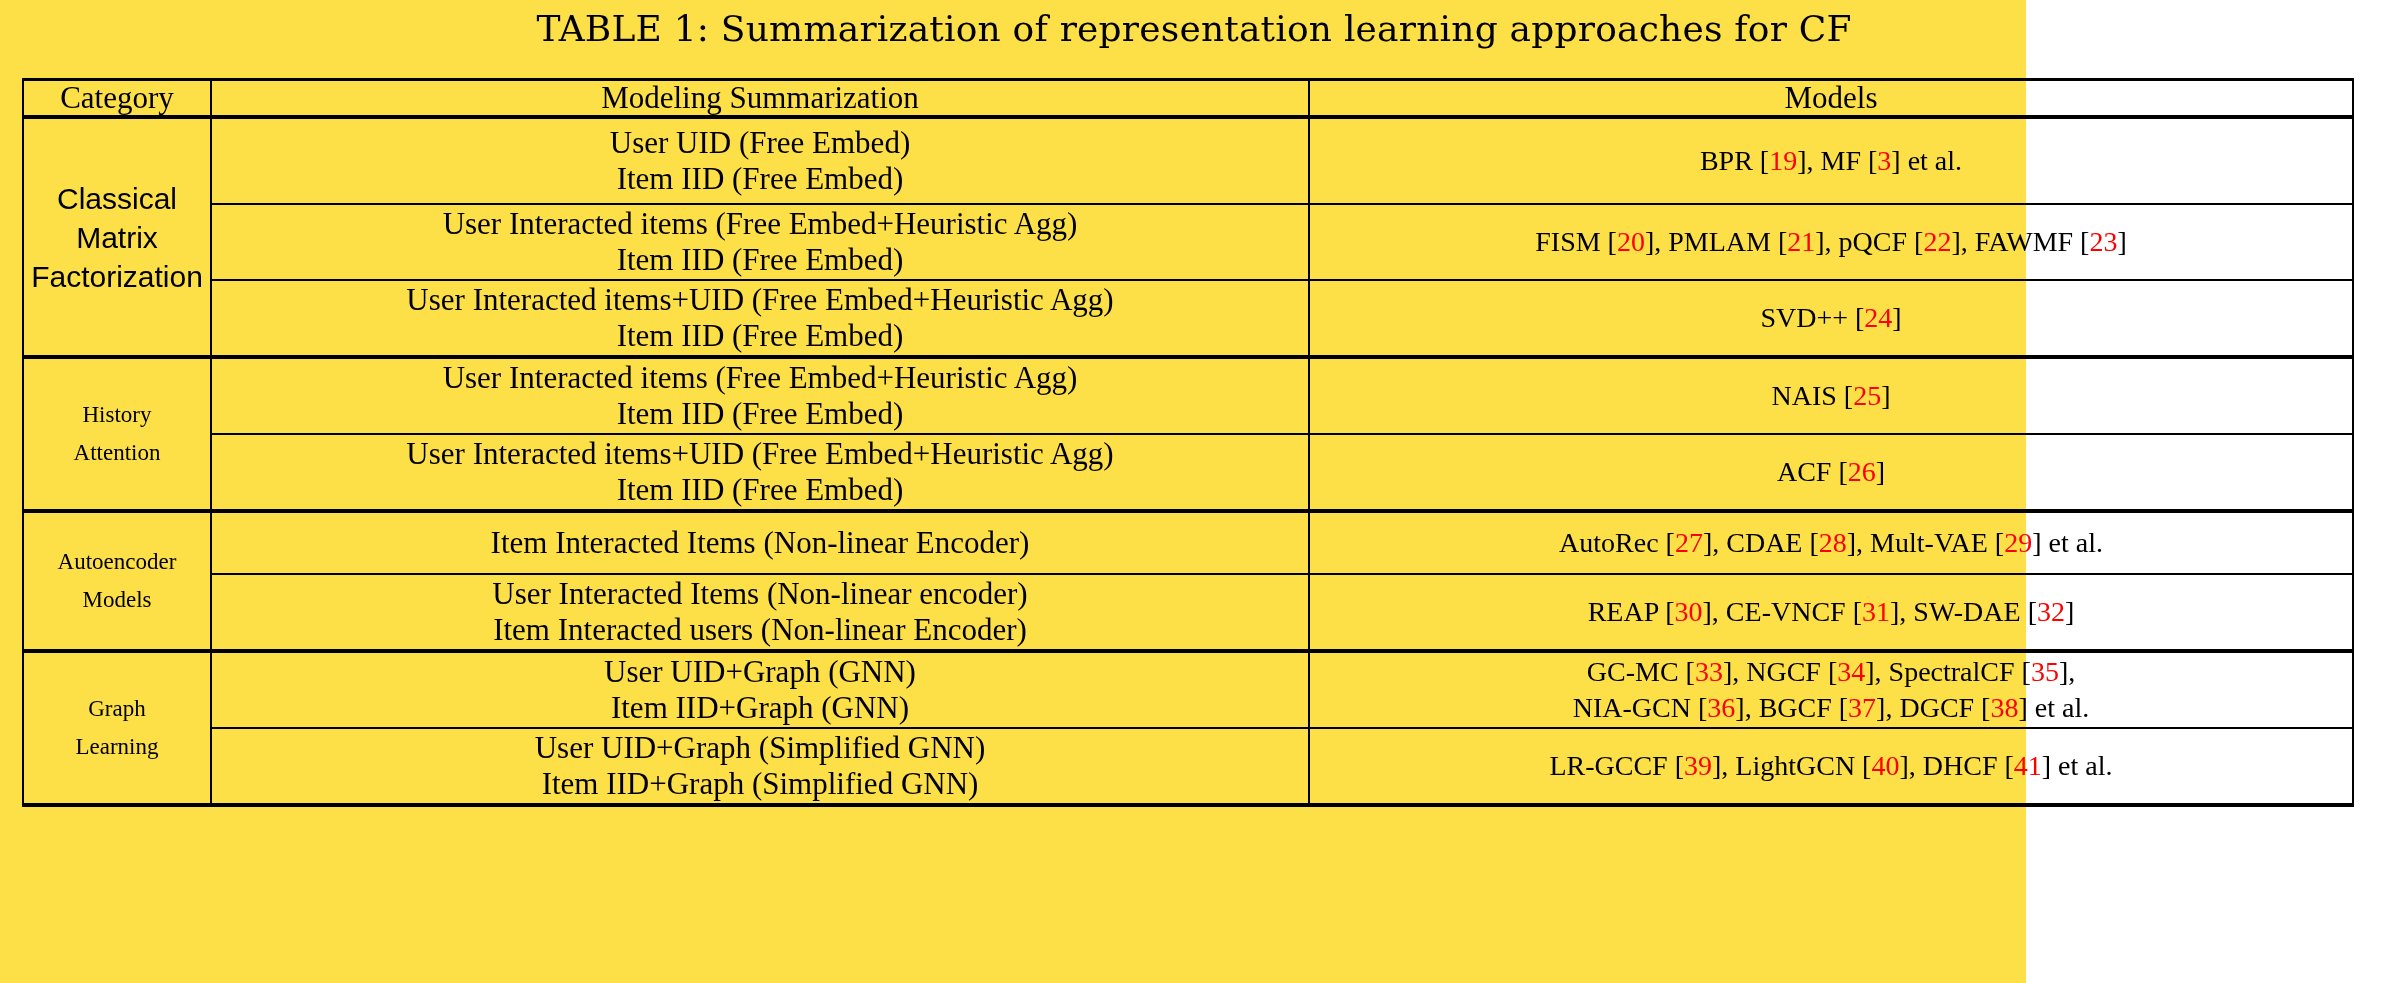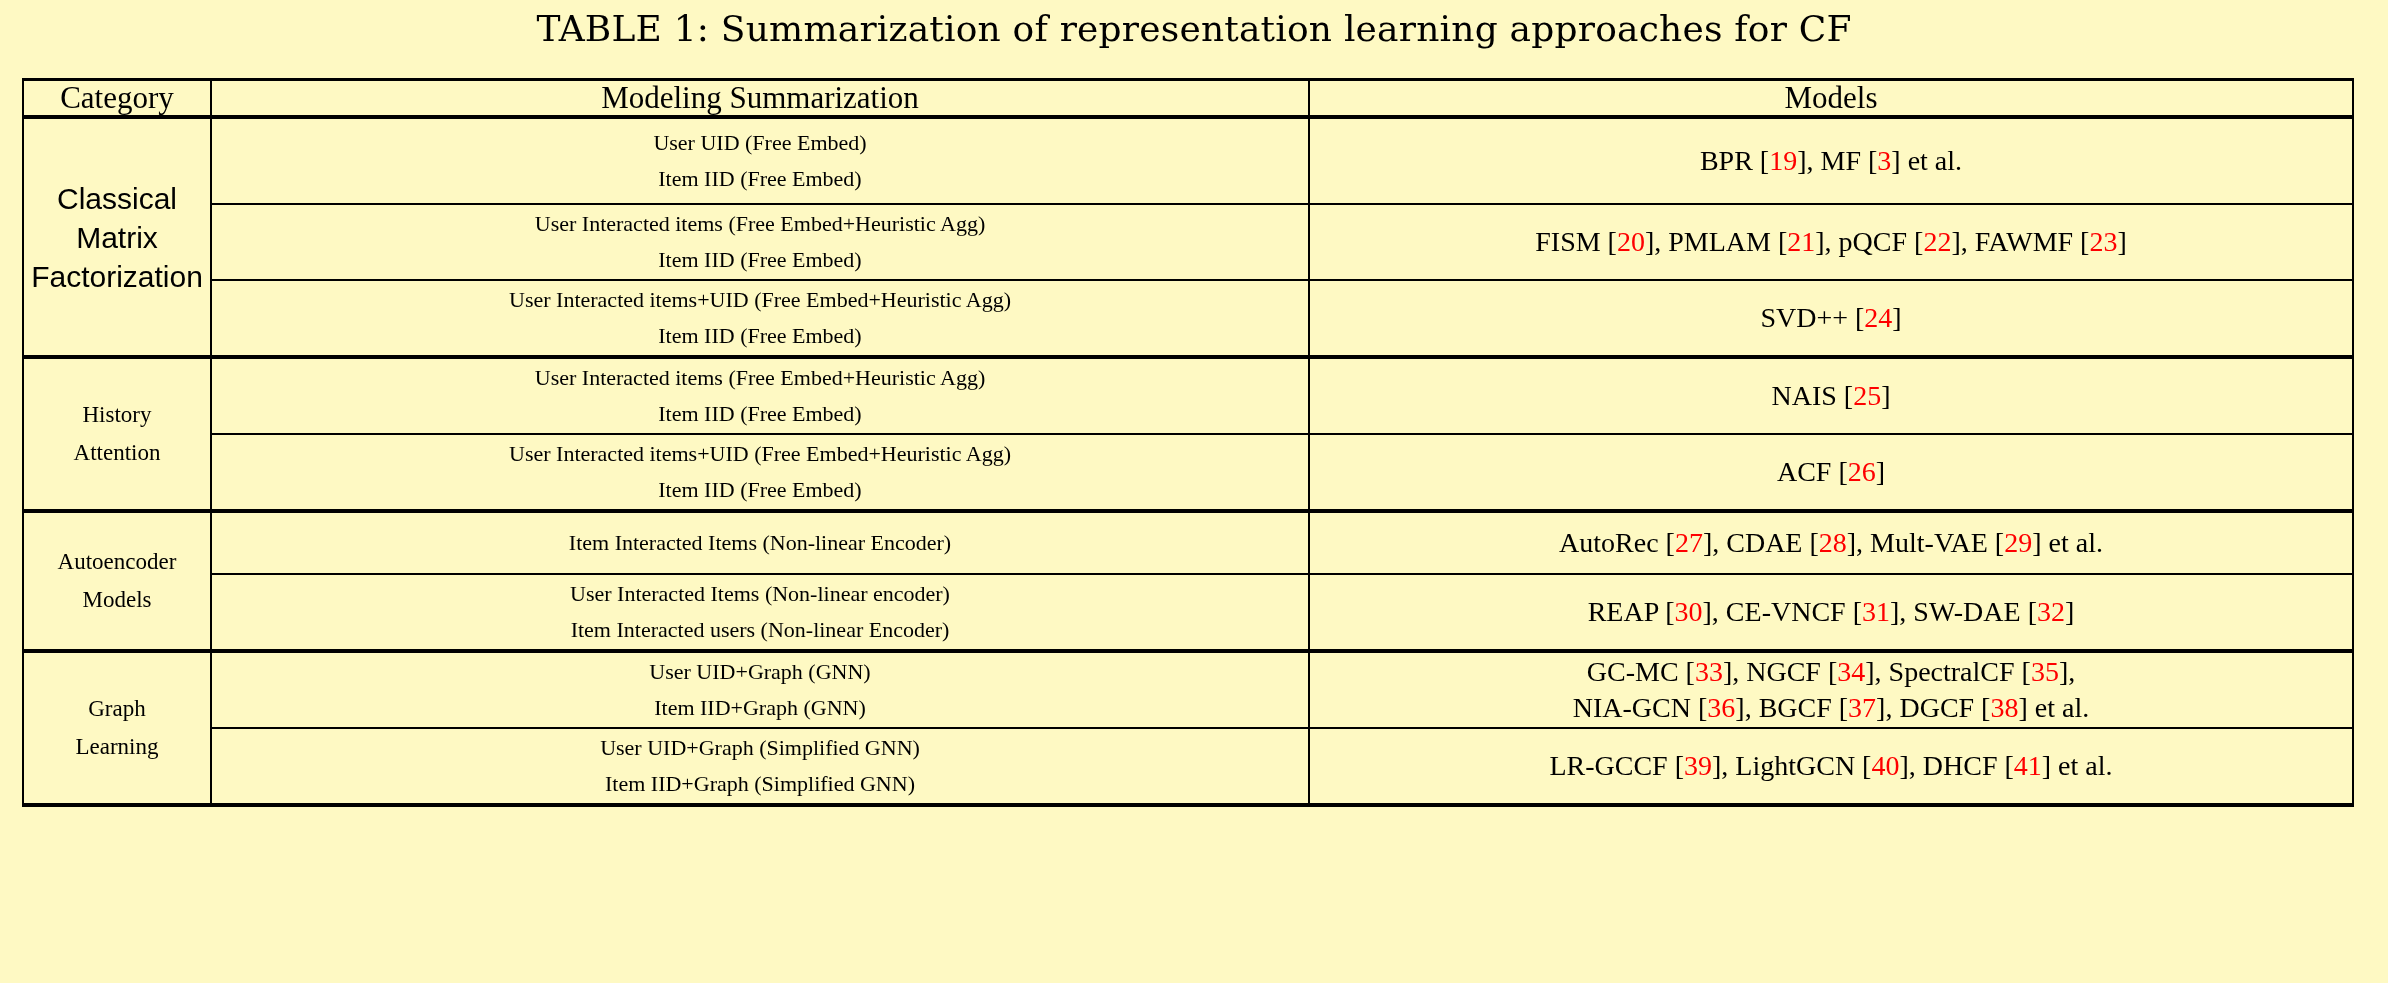--- a/index.html
+++ b/index.html
@@ -10,23 +10,24 @@
   body {
     width: 2388px;
     height: 983px;
     font-family: "Liberation Serif", "DejaVu Serif", serif;
     color: #000000;
     overflow: hidden;
   }
 
   .page {
     position: relative;
-    width: 2388px;
+    width: 1988px;
     height: 983px;
-    background: #fef9c3;
+    background: #fde047;
+    padding-left: 38px;
   }
 
   .table-caption {
     position: absolute;
     top: 6px;
     left: 0;
     width: 2388px;
     text-align: center;
     font-family: "DejaVu Serif", "Liberation Serif", serif;
     font-size: 36px;
@@ -77,21 +78,21 @@
     font-family: Liberation Serif, serif;
   }
 
   .cat-cell.classical {
     font-family: Liberation Sans, sans-serif;
     font-size: 30px;
     line-height: 39px;
   }
 
   .sum-cell {
-    font-size: 22px;
+    font-size: 31px;
     line-height: 36px;
     padding: 5px 4px 5px 4px;
     white-space: nowrap;
   }
 
   .mod-cell {
     font-size: 28px;
     line-height: 36px;
     padding: 5px 4px 5px 4px;
     white-space: nowrap;

